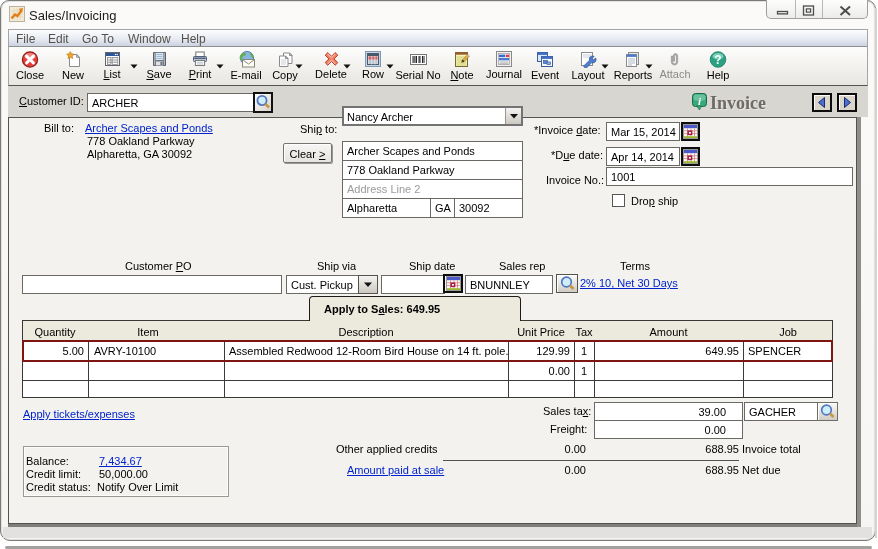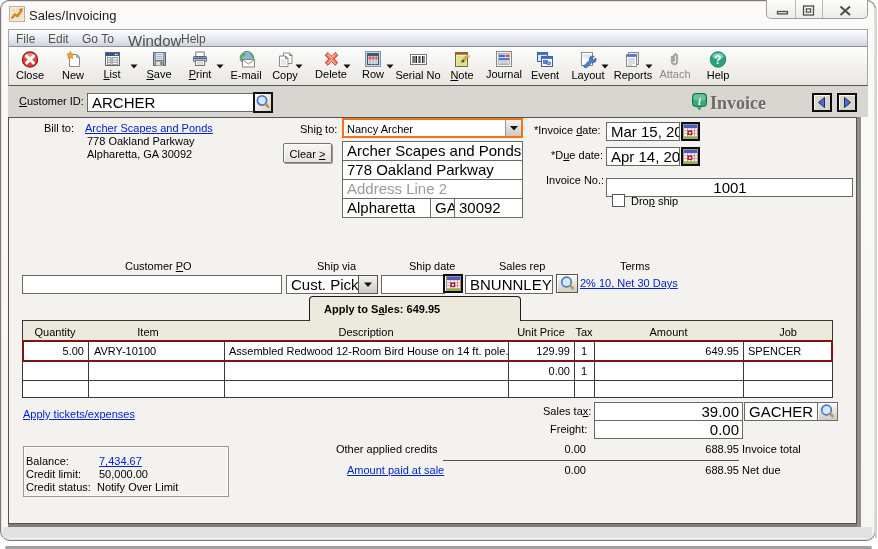--- a/index.html
+++ b/index.html
@@ -1,21 +1,21 @@
 <!DOCTYPE html>
 <html><head>
 <meta charset="utf-8">
 <style>
 * { margin:0; padding:0; box-sizing:border-box; }
 body { font-family:"Liberation Sans", sans-serif; background:#fff; }
 #root { position:relative; width:878px; height:549px; overflow:hidden; background:#fff; }
 .ab { position:absolute; }
 .t11 { font-size:11px; color:#000; line-height:13px; white-space:nowrap; }
 .lnk { color:#0023cc; text-decoration:underline; }
-.fld { position:absolute; background:#fff; border:1px solid #6b6963; font-size:15px; line-height:16px; padding:1px 3px 0 4px; white-space:nowrap; overflow:hidden; }
+.fld { position:absolute; background:#fff; border:1px solid #6b6963; font-size:11px; line-height:16px; padding:1px 16px 0 4px; white-space:nowrap; overflow:hidden; }
 .rt { text-align:right; }
 .ph { color:#9a9a9a; }
 svg { display:block; }
 .tbb { position:absolute; top:51px; text-align:center; font-size:11px; color:#000; }
 .tbb svg { margin:0 auto; }
 .tbb span { display:block; margin-top:1px; line-height:12px; white-space:nowrap; }
 .tba { position:absolute; }
 </style>
 </head>
 <body>
@@ -49,21 +49,21 @@
     </svg>
     <svg class="ab" style="left:68px;top:4px;" width="20" height="13" viewBox="0 0 20 13">
       <path d="M5.5 2.5 L15 11 M15 2.5 L5.5 11" stroke="#4e4d4c" stroke-width="2"></path>
     </svg>
   </div>
 
   <div class="ab" id="menubar" style="left:8px;top:29px;width:860px;height:18px;background:linear-gradient(#fcfdfe 0%,#e7ebf2 55%,#ccd3e1 100%);border:1px solid #a5a5a5;border-bottom:1px solid #8f8f8f;">
     <div class="ab" style="left:7px;top:2px;font-size:12px;color:#54514b;">File</div>
     <div class="ab" style="left:39px;top:2px;font-size:12px;color:#54514b;">Edit</div>
     <div class="ab" style="left:73px;top:2px;font-size:12px;color:#54514b;">Go To</div>
-    <div class="ab" style="left:119px;top:2px;font-size:15px;color:#54514b;">Window</div>
+    <div class="ab" style="left:119px;top:2px;font-size:12px;color:#54514b;">Window</div>
     <div class="ab" style="left:172px;top:2px;font-size:12px;color:#54514b;">Help</div>
   </div>
 
   <div class="ab" id="toolbar" style="left:8px;top:47px;width:860px;height:39px;background:linear-gradient(#fdfdfc,#e8e6e1);border-bottom:1px solid #56544f;border-left:1px solid #a5a5a5;border-right:1px solid #a5a5a5;"></div>
   <div class="ab" id="tbicons" style="left:0;top:0;width:878px;height:0;">
 
     <div class="tbb" style="left:10px;width:40px;">
       <svg width="18" height="17" viewBox="0 0 18 17">
         <circle cx="9" cy="8.5" r="7.6" fill="#e4403a" stroke="#8c1d18" stroke-width="1.2"></circle>
         <ellipse cx="9" cy="5.4" rx="5.6" ry="3.4" fill="#f59a96" opacity="0.75"></ellipse>
@@ -307,21 +307,21 @@
   <div class="ab" id="panel" style="left:8px;top:117px;width:849px;height:407px;background:#f3f2ef;border:1px solid #55534f;"></div>
   <div class="ab" style="left:8px;top:524px;width:849px;height:3px;background:#7f7e7b;"></div>
   <div class="ab" style="left:857px;top:117px;width:4px;height:410px;background:#908e8a;"></div>
 
   <div class="ab t11" style="left:44px;top:122px;">Bill to:</div>
   <div class="ab t11 lnk" style="left:85px;top:122px;">Archer Scapes and Ponds</div>
   <div class="ab t11" style="left:87px;top:135px;">778 Oakland Parkway</div>
   <div class="ab t11" style="left:87px;top:148px;">Alpharetta, GA 30092</div>
 
   <div class="ab t11" style="left:300px;top:123px;">Shi<u>p</u> to:</div>
-  <div class="ab" id="shipcombo" style="left:342px;top:118px;width:181px;height:20px;background:#fff;border:2px solid #f97316;">
+  <div class="ab" id="shipcombo" style="left:342px;top:106px;width:181px;height:20px;background:#fff;border:2px solid #737373;">
     <div class="ab t11" style="left:3px;top:3px;">Nancy Archer</div>
     <div class="ab" style="right:0px;top:0px;width:16px;height:16px;background:linear-gradient(#f4f3f1,#cdc9c1);border-left:1px solid #9a978f;">
       <svg width="16" height="16" viewBox="0 0 16 16">
           <path d="M4 6 L8 10.5 L12 6 Z" fill="#111"></path>
         </svg>
     </div>
   </div>
 
   <div class="ab" style="left:283px;top:143px;width:49px;height:20px;background:linear-gradient(#f7f6f4,#e6e4e0);border:1px solid #77756f;box-shadow:inset 1px 1px 0 #fff,1px 1px 0 #9a9894;border-radius:2px;text-align:center;">
     <span class="t11" style="line-height:18px;">Clear <u>&gt;</u></span>
@@ -350,21 +350,21 @@
   <div class="ab" style="left:681px;top:147px;width:19px;height:19px;background:#f6f5f2;border:2px solid #0d0d0d;">
       <svg width="15" height="15" viewBox="0 0 15 15" style="margin:0 auto;">
       <rect x="0.5" y="0.5" width="14" height="14" fill="#fdfdf6" stroke="#999"></rect>
       <rect x="1" y="1" width="13" height="3.2" fill="#4a5ac8"></rect>
       <path d="M1 6.8 h13 M1 9.6 h13 M4.5 4.4 v9.6 M8 4.4 v9.6 M11.5 4.4 v9.6" stroke="#d87878" stroke-width="0.8"></path>
       <rect x="5.2" y="7.2" width="3.4" height="3.2" fill="#fff" stroke="#a02048" stroke-width="1.5"></rect>
       <rect x="1" y="12.2" width="13" height="1.8" fill="#9cb832"></rect>
     </svg>
     </div>
   <div class="ab t11" style="left:546px;top:174px;">Invoice No.:</div>
-  <div class="fld" style="left:606px;top:178px;width:247px;height:19px;text-align:center;">1001</div>
+  <div class="fld" style="left:606px;top:167px;width:247px;height:19px;">1001</div>
   <div class="ab" style="left:612px;top:194px;width:13px;height:13px;background:#fff;border:1px solid #565656;"></div>
   <div class="ab t11" style="left:631px;top:195px;">Dro<u>p</u> ship</div>
 
   <div class="ab t11" style="left:125px;top:260px;">Customer <u>P</u>O</div>
   <div class="ab t11" style="left:317px;top:260px;">Ship via</div>
   <div class="ab t11" style="left:409px;top:260px;">Ship date</div>
   <div class="ab t11" style="left:499px;top:260px;">Sales rep</div>
   <div class="ab t11" style="left:620px;top:260px;">Terms</div>
 
   <div class="fld" style="left:22px;top:275px;width:260px;height:19px;"></div>

